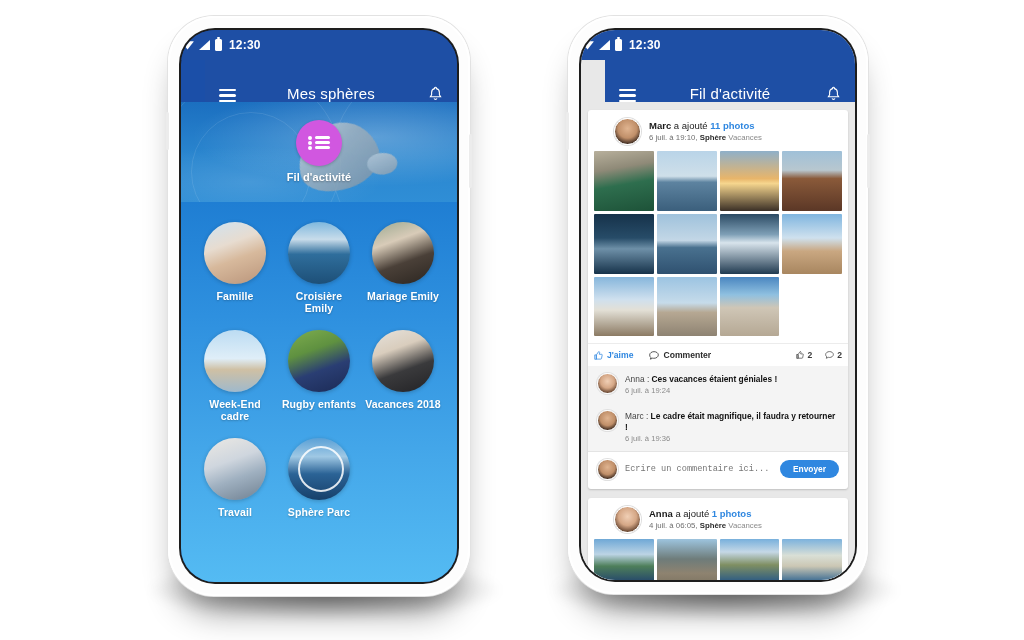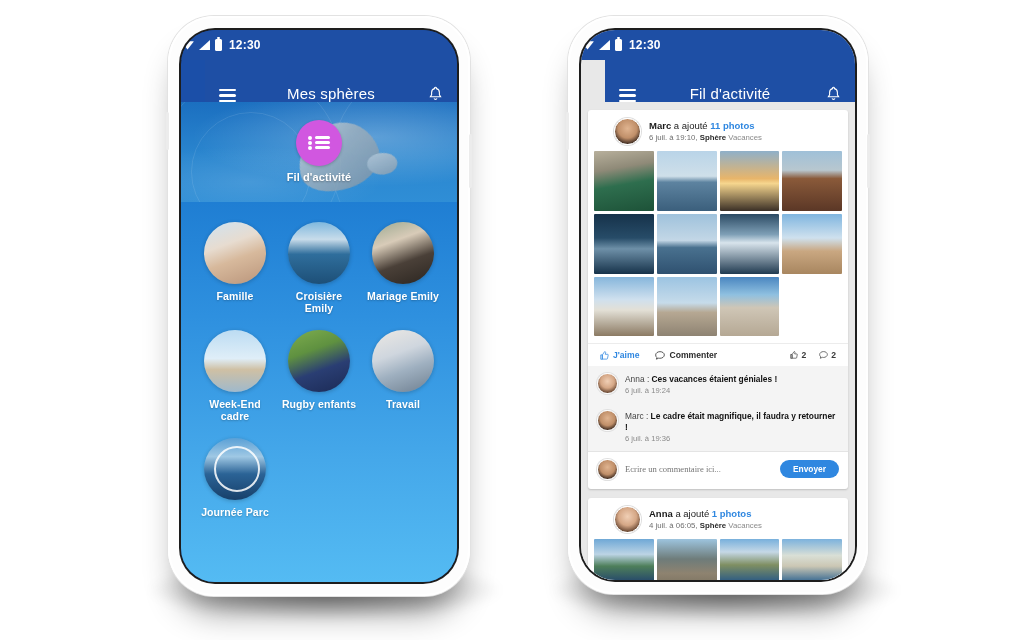--- a/index.html
+++ b/index.html
@@ -203,21 +203,21 @@
   .grid4{
     display:grid; grid-template-columns:repeat(4,1fr);
     gap:3px; padding:0 6px 7px;
   }
   .ph{ width:100%; padding-top:100%; position:relative; border-radius:1px; overflow:hidden; }
   .ph > i{ position:absolute; inset:0; display:block; }
 
   .actions{
     display:flex; align-items:center; gap:16px;
     border-top:1px solid #ececec;
-    padding:6px 12px; font-size:8.6px; font-weight:700;
+    padding:6px 6px; font-size:8.6px; font-weight:700;
   }
   .act{ display:flex; align-items:center; gap:4px; cursor:pointer; }
   .act.like{ color:#2f87e0; }
   .act.cmt{ color:#2b2b2b;justify-content:flex-end; }
   .counts{ margin-left:auto; display:flex; gap:13px; color:#3a3a3a; font-size:8.6px; font-weight:600; align-items:center; }
   .counts .c{ display:flex; align-items:center; gap:3px; }
 
   .comments{ background:#f4f4f4; }
   .cmt-row{ display:flex; gap:7px; padding:7px 9px; align-items:flex-start; }
   .cmt-row .av{
@@ -228,21 +228,21 @@
   .cmt-line{ font-size:8.4px; color:#444; }
   .cmt-line b{ color:#111; font-weight:700; }
   .cmt-time{ font-size:7.6px; color:#8a8a8a; margin-top:1px; }
 
   .cmt-input-row{
     display:flex; align-items:center; gap:7px;
     padding:7px 9px 9px; border-top:1px solid #e4e4e4;
   }
   .cmt-input{
     flex:1; border:none; outline:none; background:transparent;
-    font-size:8.6px; color:#8e8e8e; font-family:Liberation Serif, serif;
+    font-size:8.6px; color:#8e8e8e; font-family:Liberation Mono, monospace;
   }
   .send-btn{
     background:#2f87e0; color:#fff; border:none;
     font-size:8.4px; font-weight:700; border-radius:10px;
     padding:4px 13px; cursor:pointer; font-family:"Liberation Sans",sans-serif;
   }
 
   
   .p-net{background:linear-gradient(170deg,#b8b09c 0%,#8f8a78 30%,#2e6e4e 55%,#1d5238 100%);}
   .p-lagoon{background:linear-gradient(180deg,#b9d4e8 0%,#cfdfe9 42%,#5d83a0 52%,#3b5f7c 100%);}
@@ -350,26 +350,30 @@
             </div>
             <div class="sphere">
               <div class="av sp-plage"></div>
               <div class="lbl">Week-End cadre</div>
             </div>
             <div class="sphere">
               <div class="av sp-rugby"></div>
               <div class="lbl">Rugby enfants</div>
             </div>
             <div class="sphere">
+              <div class="av sp-vacances"></div>
+              <div class="lbl">Vacances 2018</div>
+            </div>
+            <div class="sphere">
               <div class="av sp-travail"></div>
               <div class="lbl">Travail</div>
             </div>
             <div class="sphere">
               <div class="av sp-parc"></div>
-              <div class="lbl">Journée Parc</div>
+              <div class="lbl">Sphère Parc</div>
             </div>
           </div>
       </div>
 
     </div>
   </div>
 
   <div class="phone phone-right">
     <div class="screen" style="background:#e8e8e8">
 

